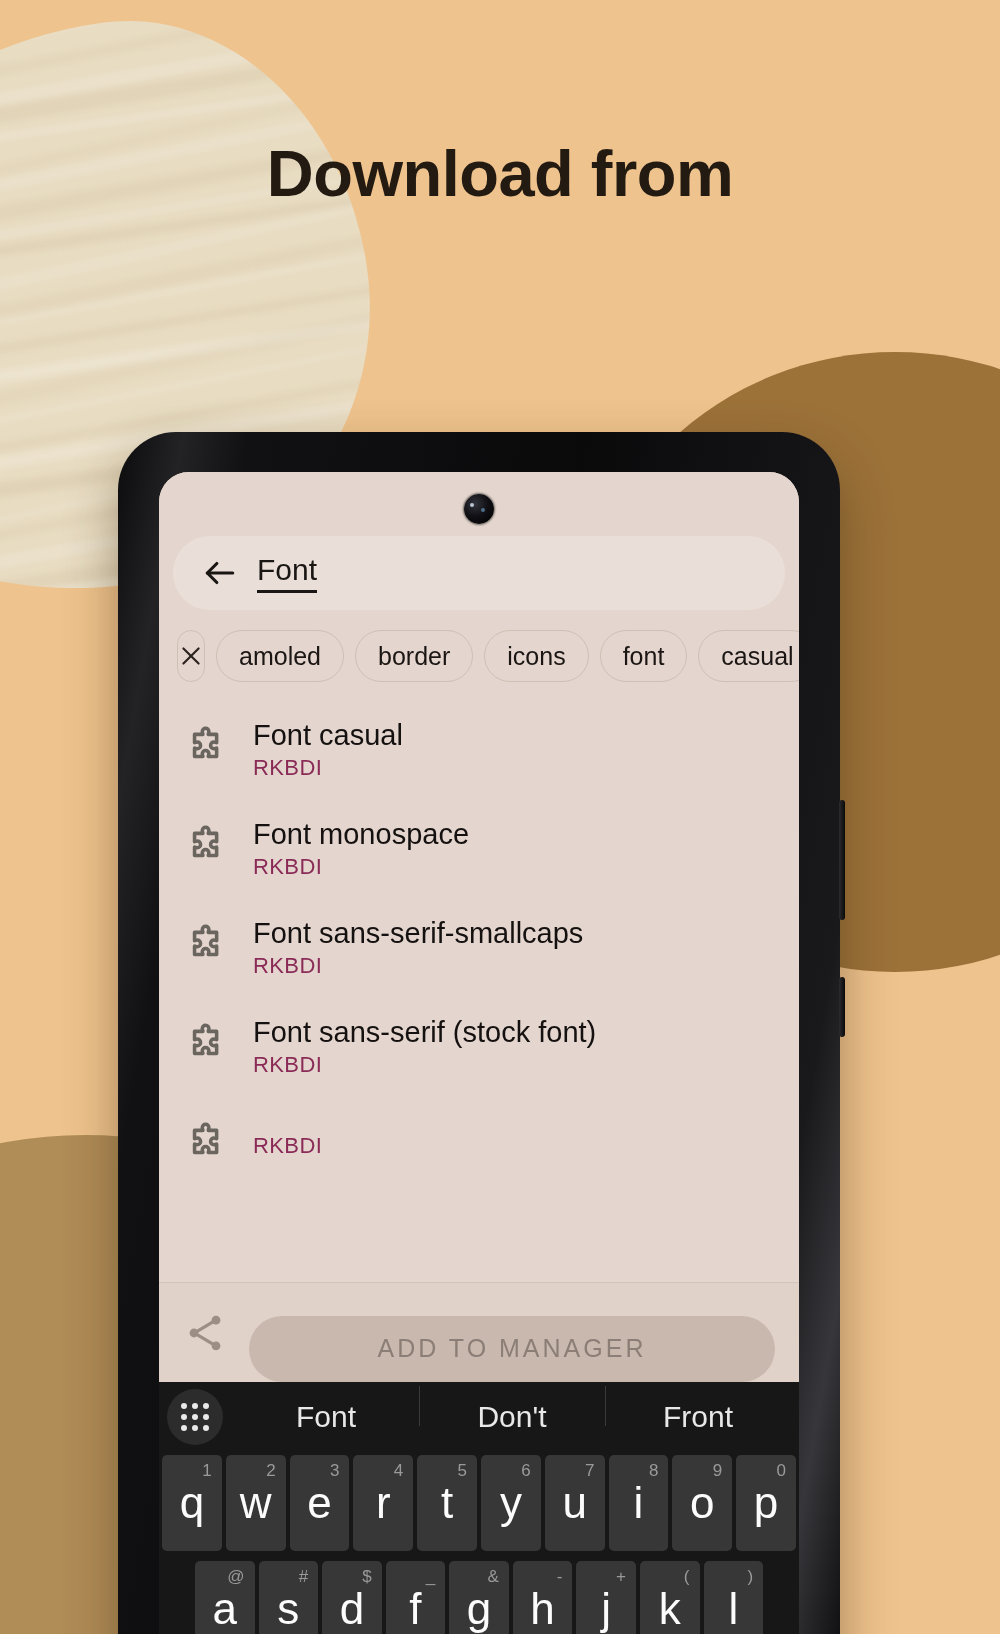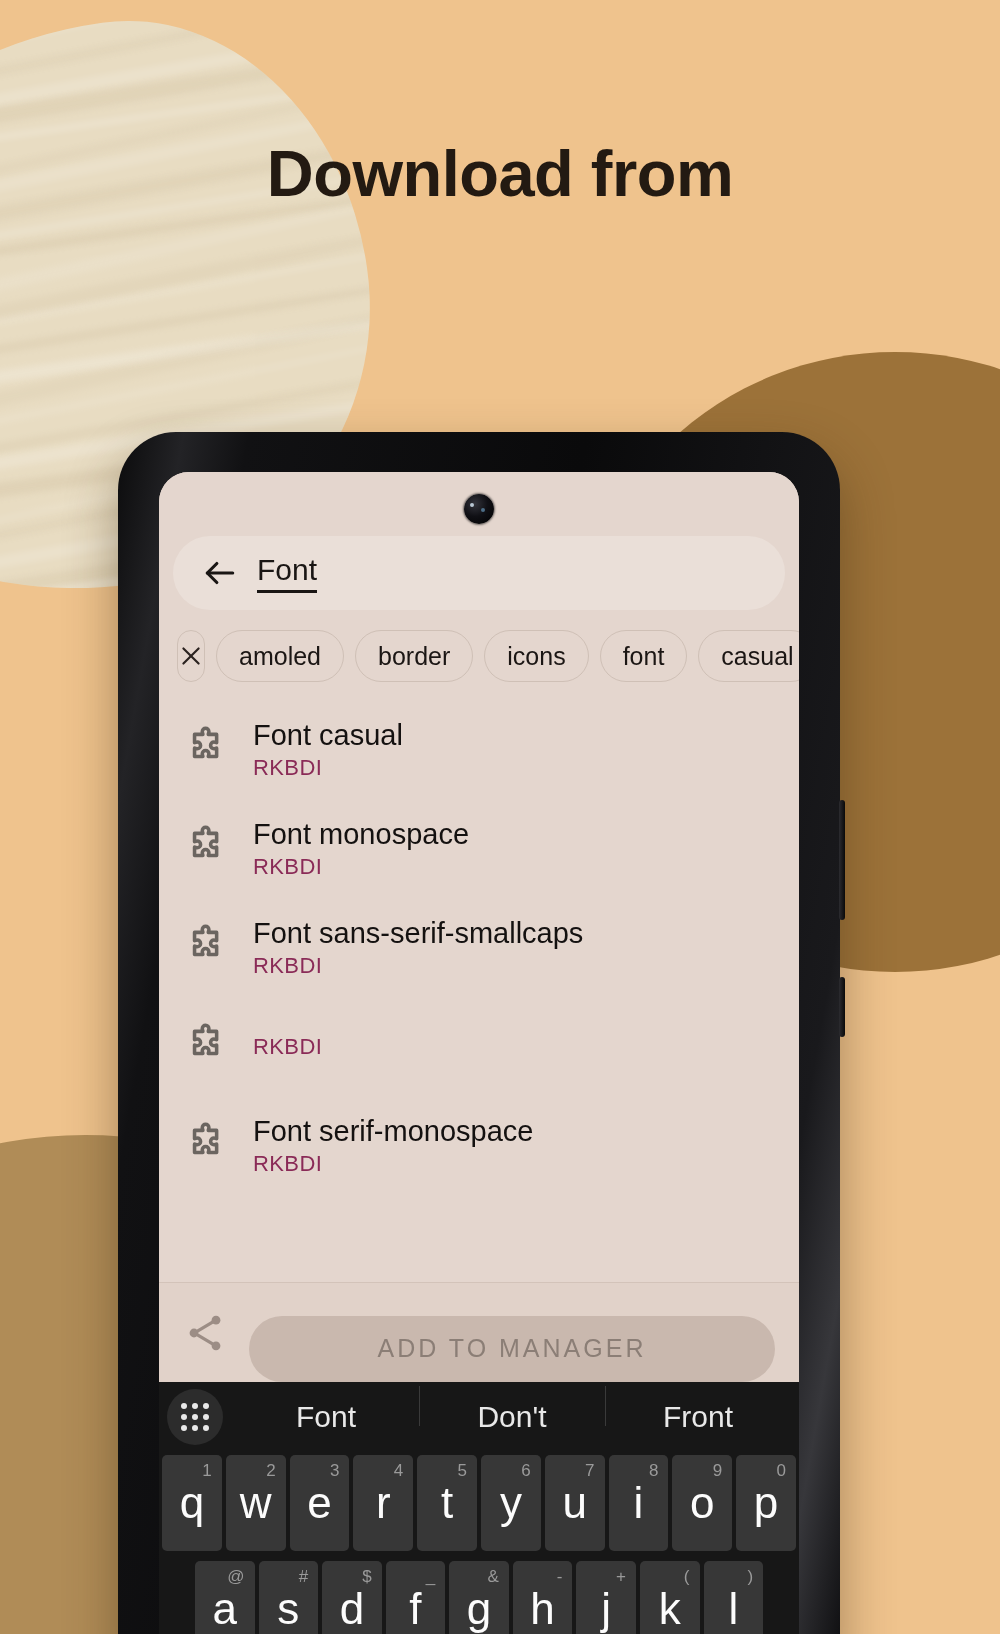--- a/index.html
+++ b/index.html
@@ -315,32 +315,32 @@
           </span>
         </div>
 
         <div class="row">
           <span class="pzl">
             <svg viewBox="0 0 24 24" width="50" height="50" fill="none" stroke="#6B6560" stroke-width="1.7" stroke-linejoin="round">
               <path d="M10.2 3.2a1.6 1.6 0 0 1 3.2 0c0 .5-.3.9-.3 1.3h4v4c-.4 0-.8-.3-1.3-.3a1.6 1.6 0 0 0 0 3.2c.5 0 .9-.3 1.3-.3v4h-4c0-.4.3-.8.3-1.3a1.6 1.6 0 0 0-3.2 0c0 .5.3.9.3 1.3h-4v-4c.4 0 .8.3 1.3.3a1.6 1.6 0 0 0 0-3.2c-.5 0-.9.3-1.3.3v-4h4c0-.4-.3-.8-.3-1.3z"></path>
             </svg>
           </span>
           <span class="txt">
+            <span class="title">Font sans-serif (stock font)</span>
             <span class="sub">RKBDI</span>
           </span>
         </div>
 
         <div class="row">
           <span class="pzl">
             <svg viewBox="0 0 24 24" width="50" height="50" fill="none" stroke="#6B6560" stroke-width="1.7" stroke-linejoin="round">
               <path d="M10.2 3.2a1.6 1.6 0 0 1 3.2 0c0 .5-.3.9-.3 1.3h4v4c-.4 0-.8-.3-1.3-.3a1.6 1.6 0 0 0 0 3.2c.5 0 .9-.3 1.3-.3v4h-4c0-.4.3-.8.3-1.3a1.6 1.6 0 0 0-3.2 0c0 .5.3.9.3 1.3h-4v-4c.4 0 .8.3 1.3.3a1.6 1.6 0 0 0 0-3.2c-.5 0-.9.3-1.3.3v-4h4c0-.4-.3-.8-.3-1.3z"></path>
             </svg>
           </span>
           <span class="txt">
-            <span class="title">Font serif-monospace</span>
             <span class="sub">RKBDI</span>
           </span>
         </div>
 
       </div>
 
       <div id="bottombar">
         <span id="share-icon">
           <svg viewBox="0 0 24 24" width="44" height="44" fill="none" stroke="#9C8D85" stroke-width="1.8" stroke-linecap="round" stroke-linejoin="round">
             <circle cx="18" cy="5" r="2.4" fill="#9C8D85" stroke="none"></circle>

